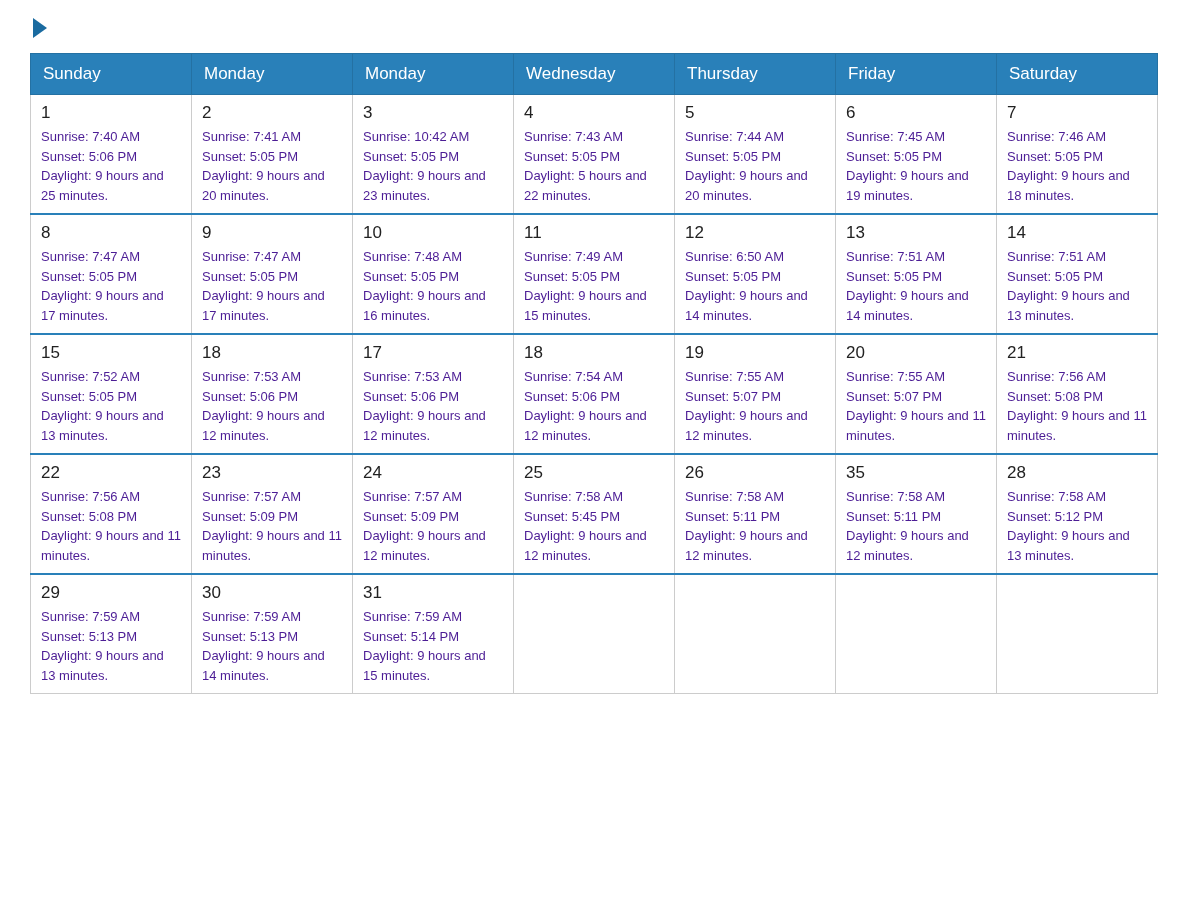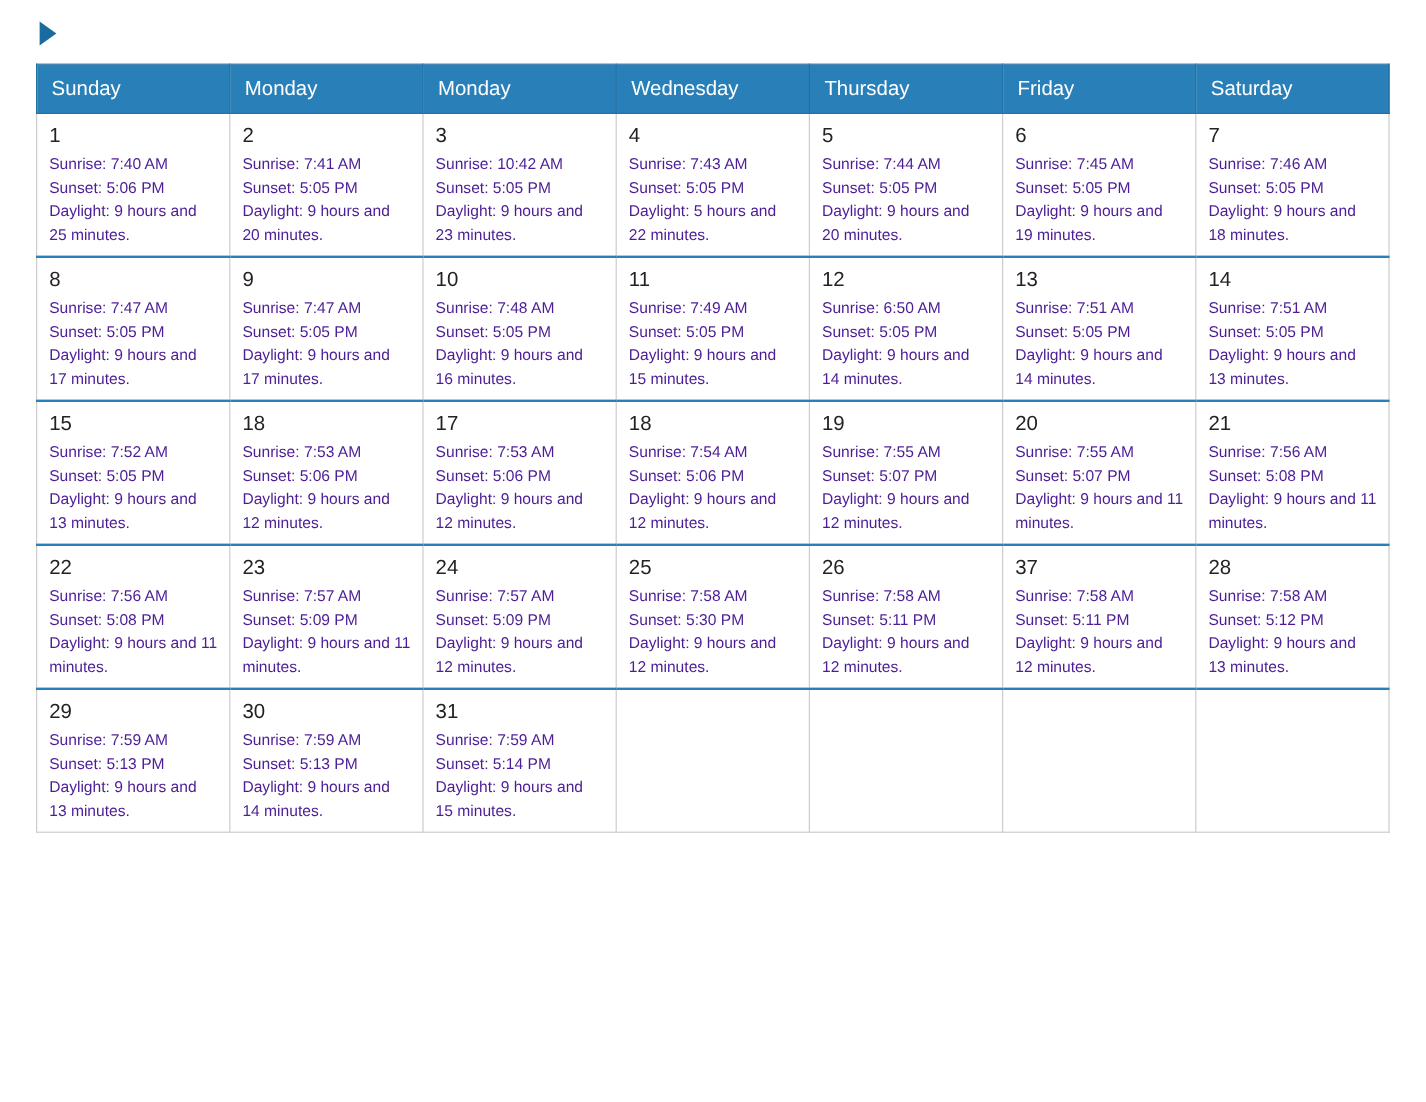--- a/index.html
+++ b/index.html
@@ -328,34 +328,34 @@
         <div class="day-info">
           <span>Sunrise: 7:57 AM</span><br>
           <span>Sunset: 5:09 PM</span><br>
           <span>Daylight: 9 hours and 12 minutes.</span>
         </div>
       </td>
         <td>
         <span class="day-number">25</span>
         <div class="day-info">
           <span>Sunrise: 7:58 AM</span><br>
-          <span>Sunset: 5:30 PM</span><br>
+          <span>Sunset: 5:45 PM</span><br>
           <span>Daylight: 9 hours and 12 minutes.</span>
         </div>
       </td>
         <td>
         <span class="day-number">26</span>
         <div class="day-info">
           <span>Sunrise: 7:58 AM</span><br>
           <span>Sunset: 5:11 PM</span><br>
           <span>Daylight: 9 hours and 12 minutes.</span>
         </div>
       </td>
         <td>
-        <span class="day-number">37</span>
+        <span class="day-number">35</span>
         <div class="day-info">
           <span>Sunrise: 7:58 AM</span><br>
           <span>Sunset: 5:11 PM</span><br>
           <span>Daylight: 9 hours and 12 minutes.</span>
         </div>
       </td>
         <td>
         <span class="day-number">28</span>
         <div class="day-info">
           <span>Sunrise: 7:58 AM</span><br>

